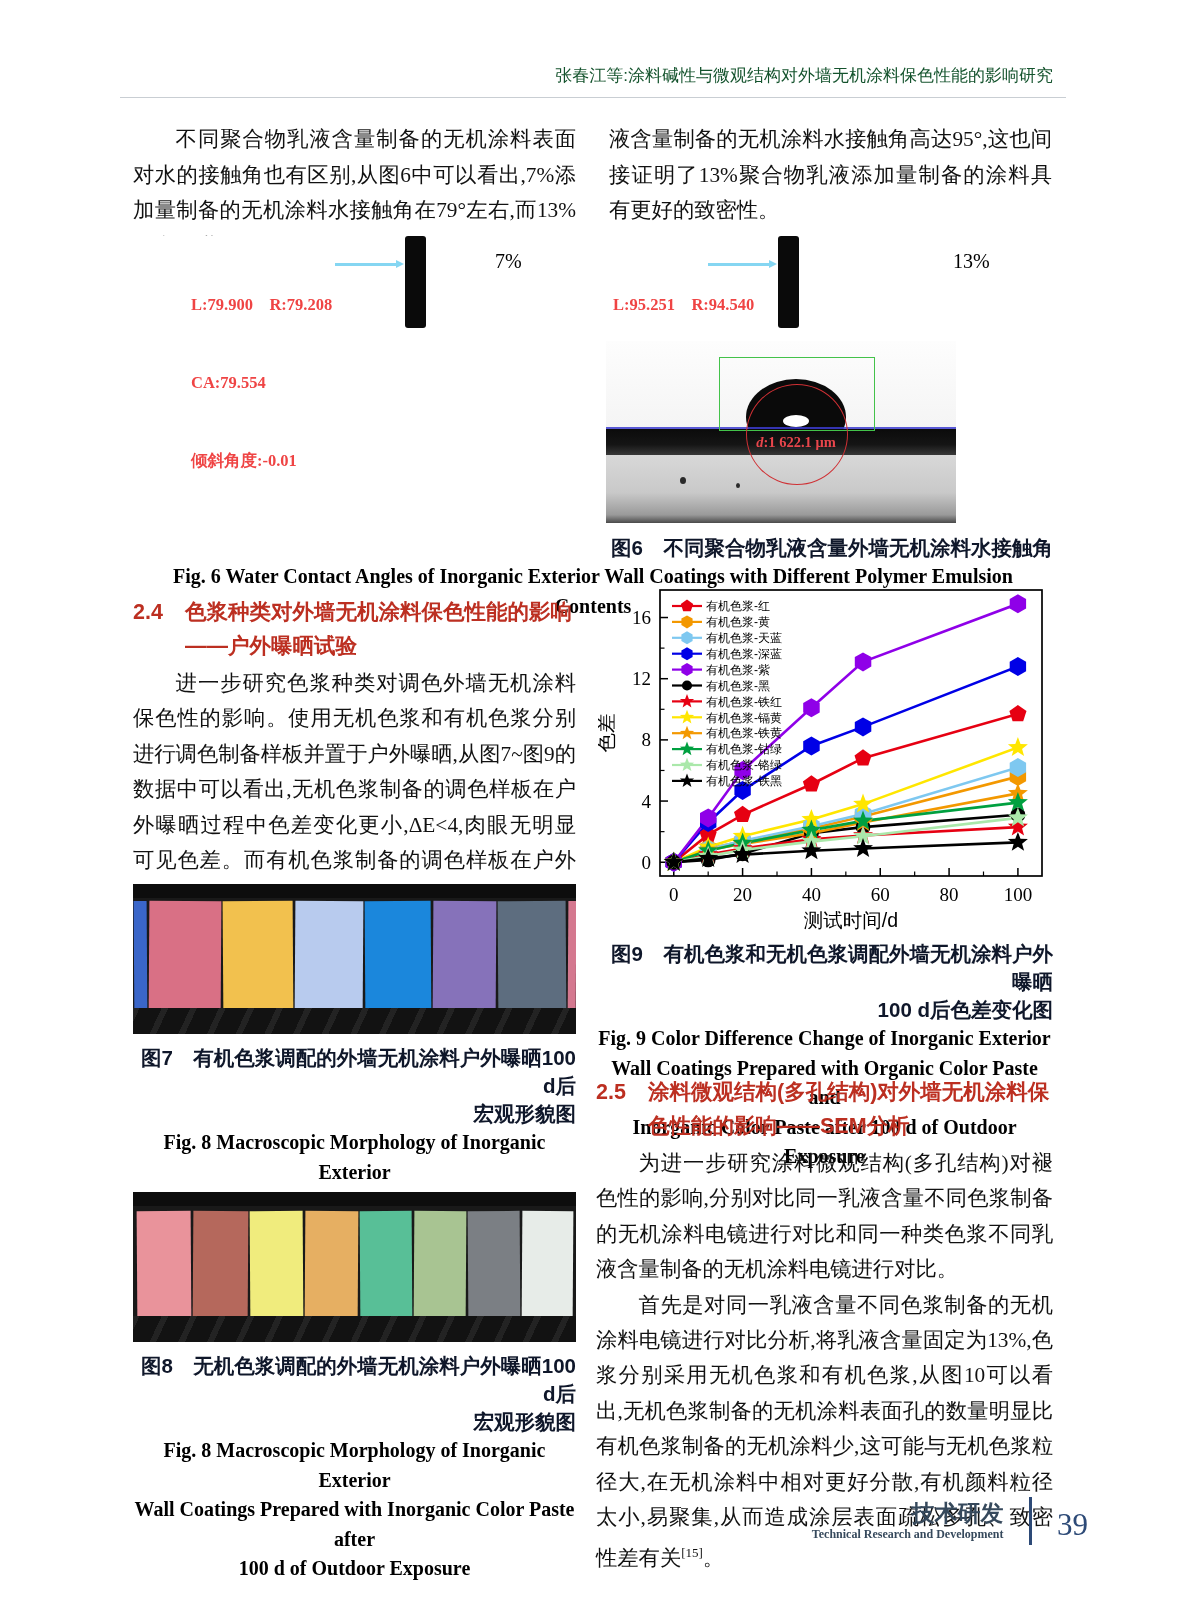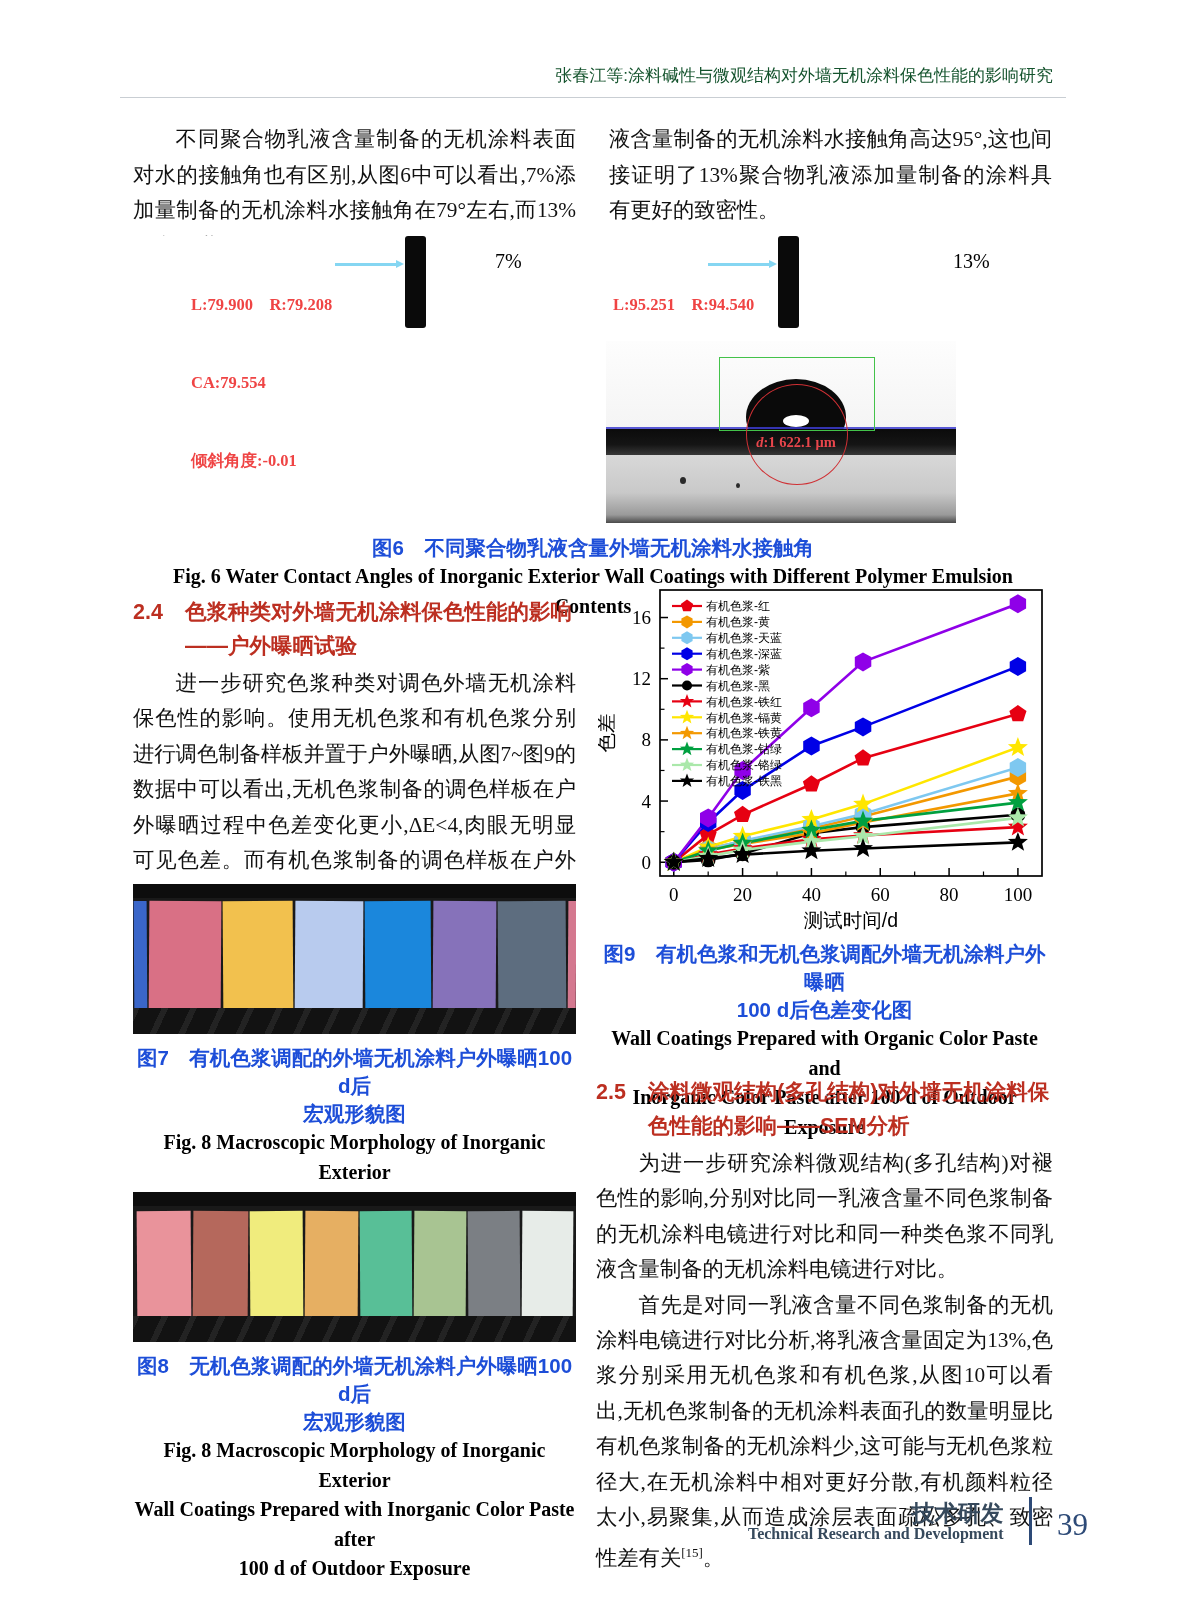--- a/index.html
+++ b/index.html
@@ -33,21 +33,21 @@
   .blue-line{position:absolute;left:0;right:0;height:2px;background:#3c3ccf;opacity:.85;z-index:4;}
   .lower{position:absolute;left:0;right:0;z-index:0;
     background:linear-gradient(180deg,#d8d8d8,#c9c9c9 55%,#9a9a9a 88%,#4a4a4a);}
   .green-rect{position:absolute;border:1.5px solid #43c24a;z-index:5;}
   .red-circle{position:absolute;border:1.5px solid #cf3034;border-radius:50%;z-index:6;}
   .d-label{position:absolute;color:#e8464c;font-size:14.5px;font-weight:bold;text-align:center;z-index:7;}
   .d-label i{font-style:italic;}
   .speck{position:absolute;background:#2a2a2a;border-radius:50%;z-index:1;}
   
   .cap{text-align:center;font-weight:bold;}
-  .cap-zh{font-family:"Liberation Sans","DejaVu Sans",sans-serif;font-size:20.5px;line-height:28px;color:#1d4ed8;}
+  .cap-zh{font-family:"Liberation Sans","DejaVu Sans",sans-serif;font-size:20.5px;line-height:28px;color:#0f172a;text-align:right;}
   .cap-en{font-family:"Liberation Serif",serif;font-size:20px;line-height:29.5px;color:#000;}
   #cap6{top:534px;left:133px;width:920px;}
   
   .sec-head{color:#bc2f21;font-weight:bold;font-size:21.5px;line-height:33.5px;
     font-family:"Liberation Sans","DejaVu Sans",sans-serif;}
   .sec-num{position:absolute;left:0;top:0;}
   .sec-title{display:block;padding-left:52px;}
   
   .para{font-size:21.3px;line-height:35.4px;text-align:justify;margin:0;}
   .para sup{font-size:13px;}
@@ -67,21 +67,21 @@
   #cap8{top:1352px;left:133px;width:443px;}
   
   #chart-wrap{top:584px;left:598px;width:452px;height:352px;}
   #cap9{top:940px;left:596px;width:457px;}
   #h25{top:1076px;left:596px;width:457px;}
   #p25{top:1146px;left:596px;width:457px;}
   
   #footer{top:1497px;left:688px;width:400px;display:flex;justify-content:flex-end;align-items:center;gap:25px;}
   .foot-text{text-align:right;color:#36495c;}
   .foot-zh{font-size:23px;font-weight:bold;font-family:"Liberation Sans",sans-serif;line-height:26px;}
-  .foot-en{font-size:16px;font-weight:bold;font-family:"Liberation Serif",serif;line-height:16px;}
+  .foot-en{font-size:12px;font-weight:bold;font-family:"Liberation Serif",serif;line-height:16px;}
   .foot-bar{width:3.5px;height:48px;background:#2d4a77;}
   .foot-num{font-size:31px;color:#2d4a77;font-family:"Liberation Serif",serif;padding-top:8px;}
 </style>
 </head>
 <body>
 
 <div class="abs running-head">张春江等:涂料碱性与微观结构对外墙无机涂料保色性能的影响研究</div>
 <div class="abs head-rule"></div>
 
 <div class="abs intro">
@@ -332,20 +332,21 @@
       <polygon points="89.0,173.5 90.9,178.5 96.1,178.7 92.0,182.0 93.4,187.1 89.0,184.2 84.6,187.1 86.0,182.0 81.9,178.7 87.1,178.5" fill="#aae8aa"></polygon>
       <text x="108" y="185.2" font-size="12" font-family="'Liberation Sans','DejaVu Sans',sans-serif" fill="#000">有机色浆-铬绿</text>
       <line x1="74" y1="196.9" x2="104" y2="196.9" stroke="#000000" stroke-width="2.2"></line>
       <polygon points="89.0,189.4 90.9,194.4 96.1,194.6 92.0,197.9 93.4,203.0 89.0,200.1 84.6,203.0 86.0,197.9 81.9,194.6 87.1,194.4" fill="#000000"></polygon>
       <text x="108" y="201.1" font-size="12" font-family="'Liberation Sans','DejaVu Sans',sans-serif" fill="#000">有机色浆-铁黑</text>
     </svg>
 </div>
 <div class="abs cap" id="cap9">
   <div class="cap-zh">图9　有机色浆和无机色浆调配外墙无机涂料户外曝晒</div>
   <div class="cap-zh">100 d后色差变化图</div>
+  <div class="cap-en">Fig. 9   Color Difference Change of Inorganic Exterior</div>
   <div class="cap-en">Wall Coatings Prepared with Organic Color Paste and</div>
   <div class="cap-en">Inorganic Color Paste after 100 d of Outdoor Exposure</div>
 </div>
 
 <div class="abs sec-head" id="h25">
   <span class="sec-num">2.5</span>
   <span class="sec-title">涂料微观结构(多孔结构)对外墙无机涂料保色性能的影响——SEM分析</span>
 </div>
 <div class="abs" id="p25">
   <p class="para indent">为进一步研究涂料微观结构(多孔结构)对褪色性的影响,分别对比同一乳液含量不同色浆制备的无机涂料电镜进行对比和同一种类色浆不同乳液含量制备的无机涂料电镜进行对比。</p>

